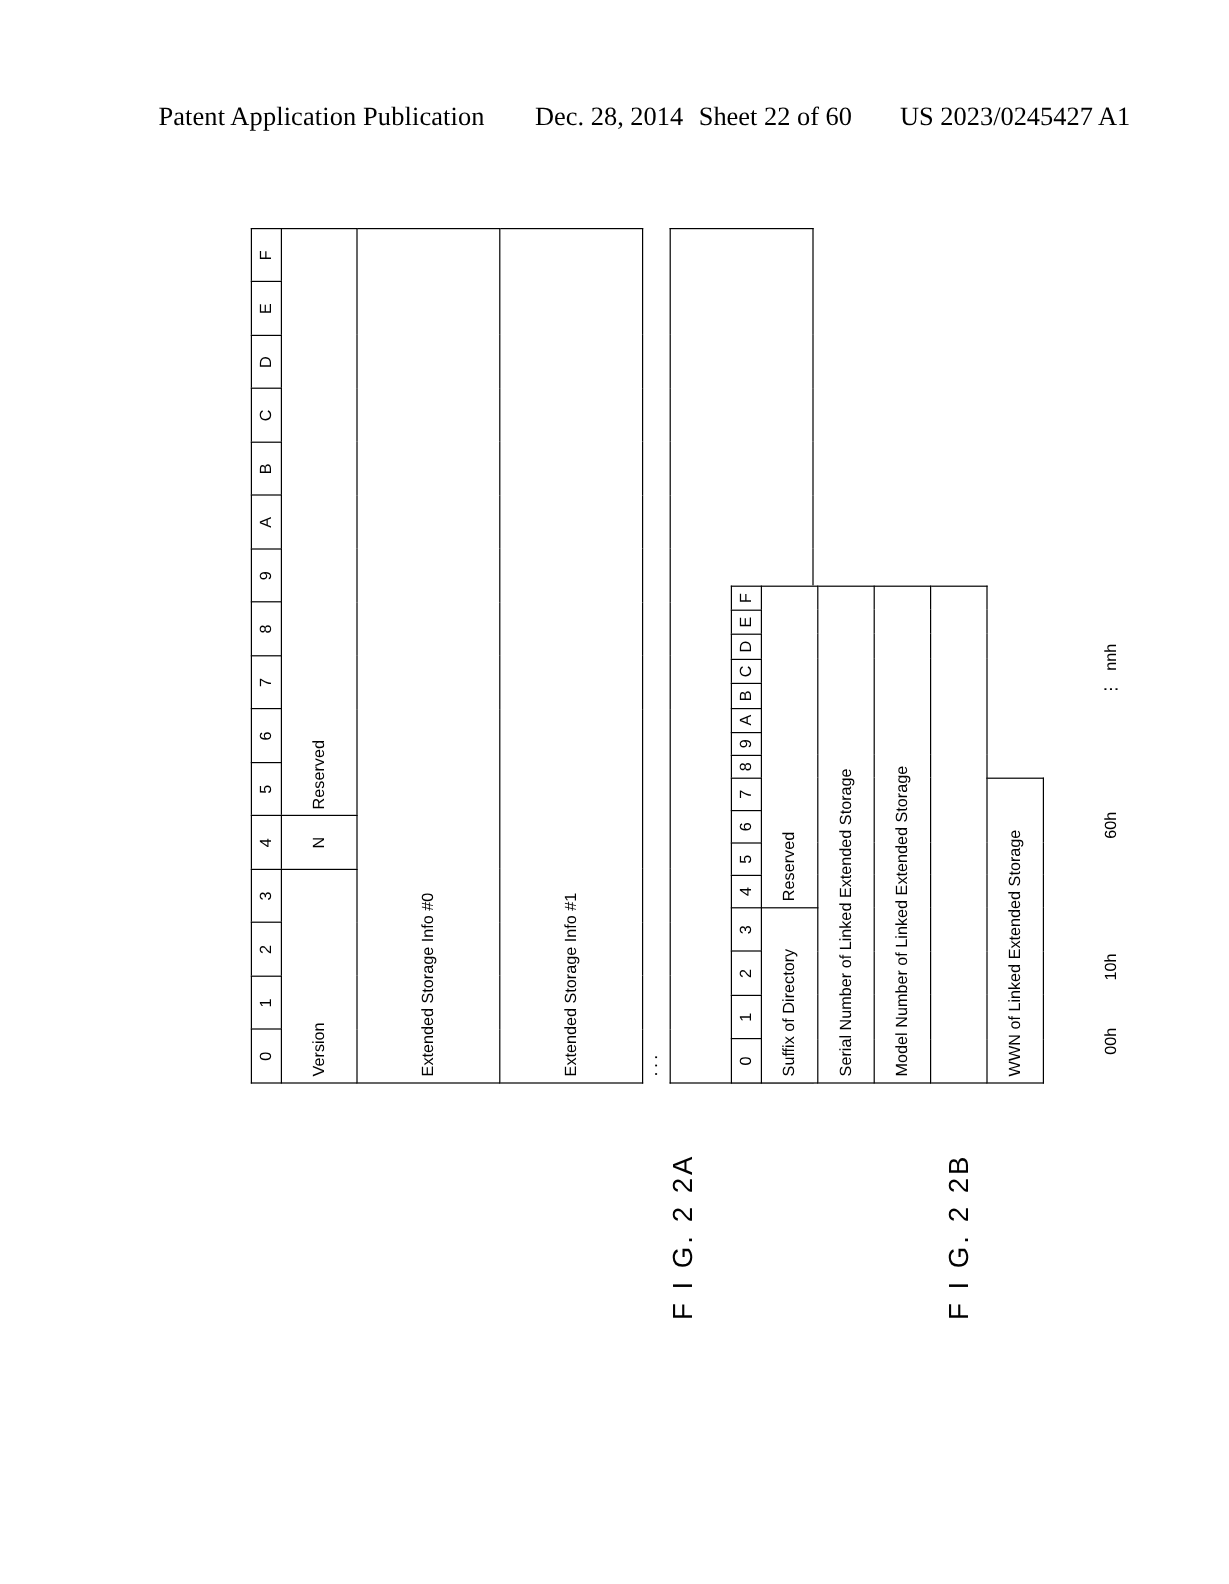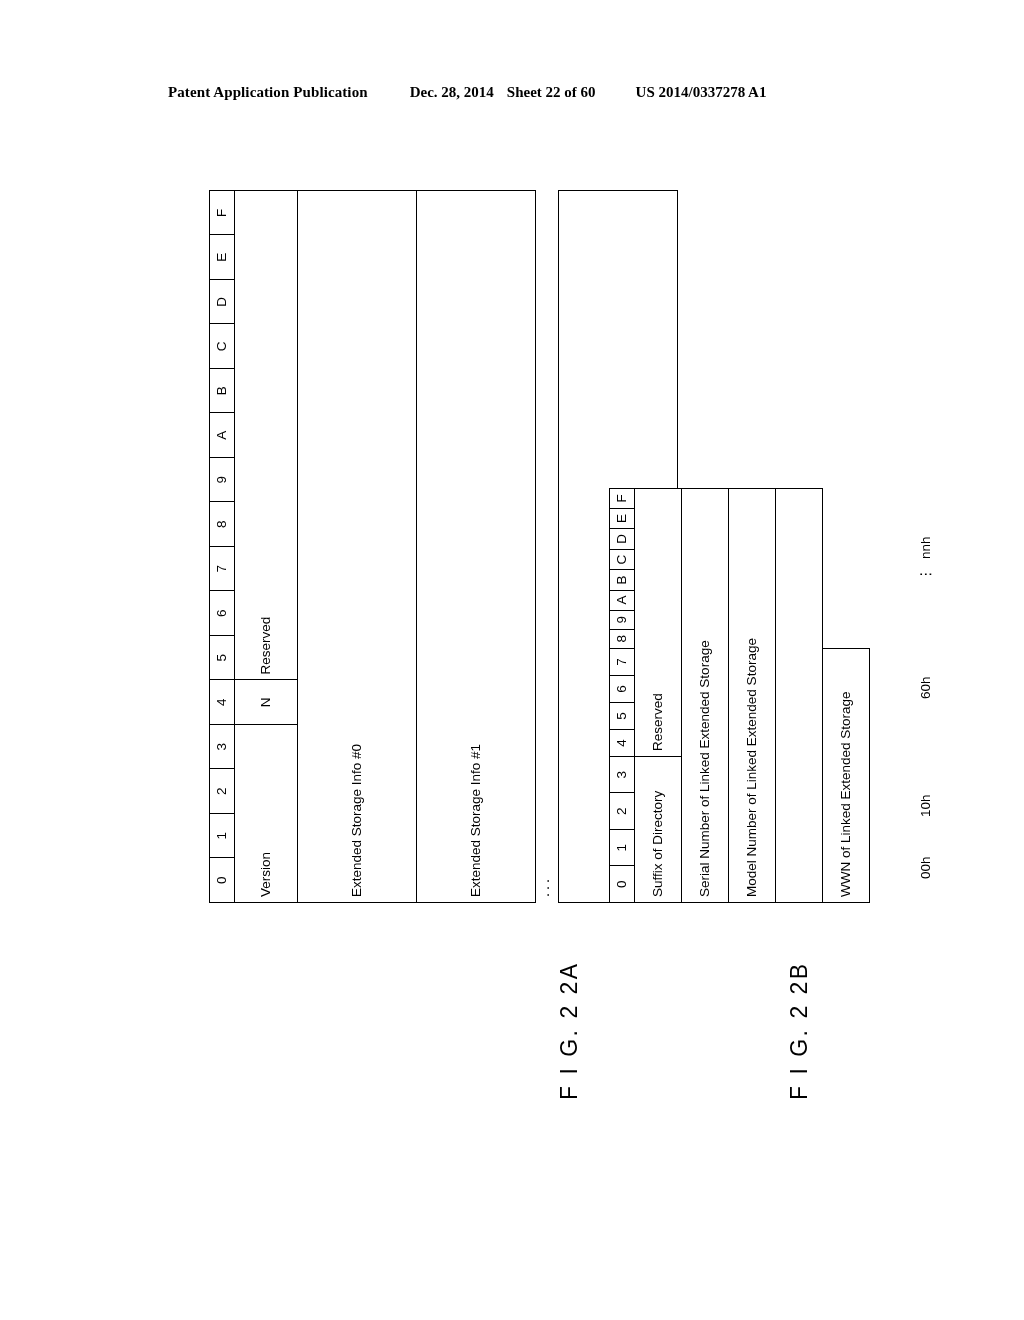--- a/index.html
+++ b/index.html
@@ -17,26 +17,25 @@
   }
 
   
   #page-header {
     position: absolute;
     left: 132px;
     top: 84px;
     width: 760px;
     height: 26px;
     font-family: "Liberation Serif", serif;
-    font-weight: bold;
-    font-size: 15px;
+    font-weight: normal;
+    font-size: 22px;
     white-space: nowrap;
     display: flex;
     align-items: baseline;
-    margin-left: 36px;
   }
   #page-header .hdr-pub   { letter-spacing: 0.1px; }
   #page-header .hdr-date  { margin-left: 42px; }
   #page-header .hdr-sheet { margin-left: 13px; }
   #page-header .hdr-pat   { margin-left: 40px; }
 
   
   #figure-stage {
     position: absolute;
     left: 0;
@@ -127,21 +126,21 @@
     line-height: 1;
   }
 </style>
 </head>
 <body>
 
 <div id="page-header">
   <span class="hdr-pub">Patent Application Publication</span>
   <span class="hdr-date">Dec. 28, 2014</span>
   <span class="hdr-sheet">Sheet 22 of 60</span>
-  <span class="hdr-pat">US 2014/0337278 A1</span>
+  <span class="hdr-pat">US 2023/0245427 A1</span>
 </div>
 
 <div id="figure-stage">
 
   <div class="fig-group" id="fig22a-group">
     <table class="bits-table" id="fig22a-table">
       <tbody id="fig22a-body">
           <tr class="hdr-row">
             <td style="width: 43.5px; height: 24px;">0</td>
             <td style="width: 43.5px; height: 24px;">1</td>

